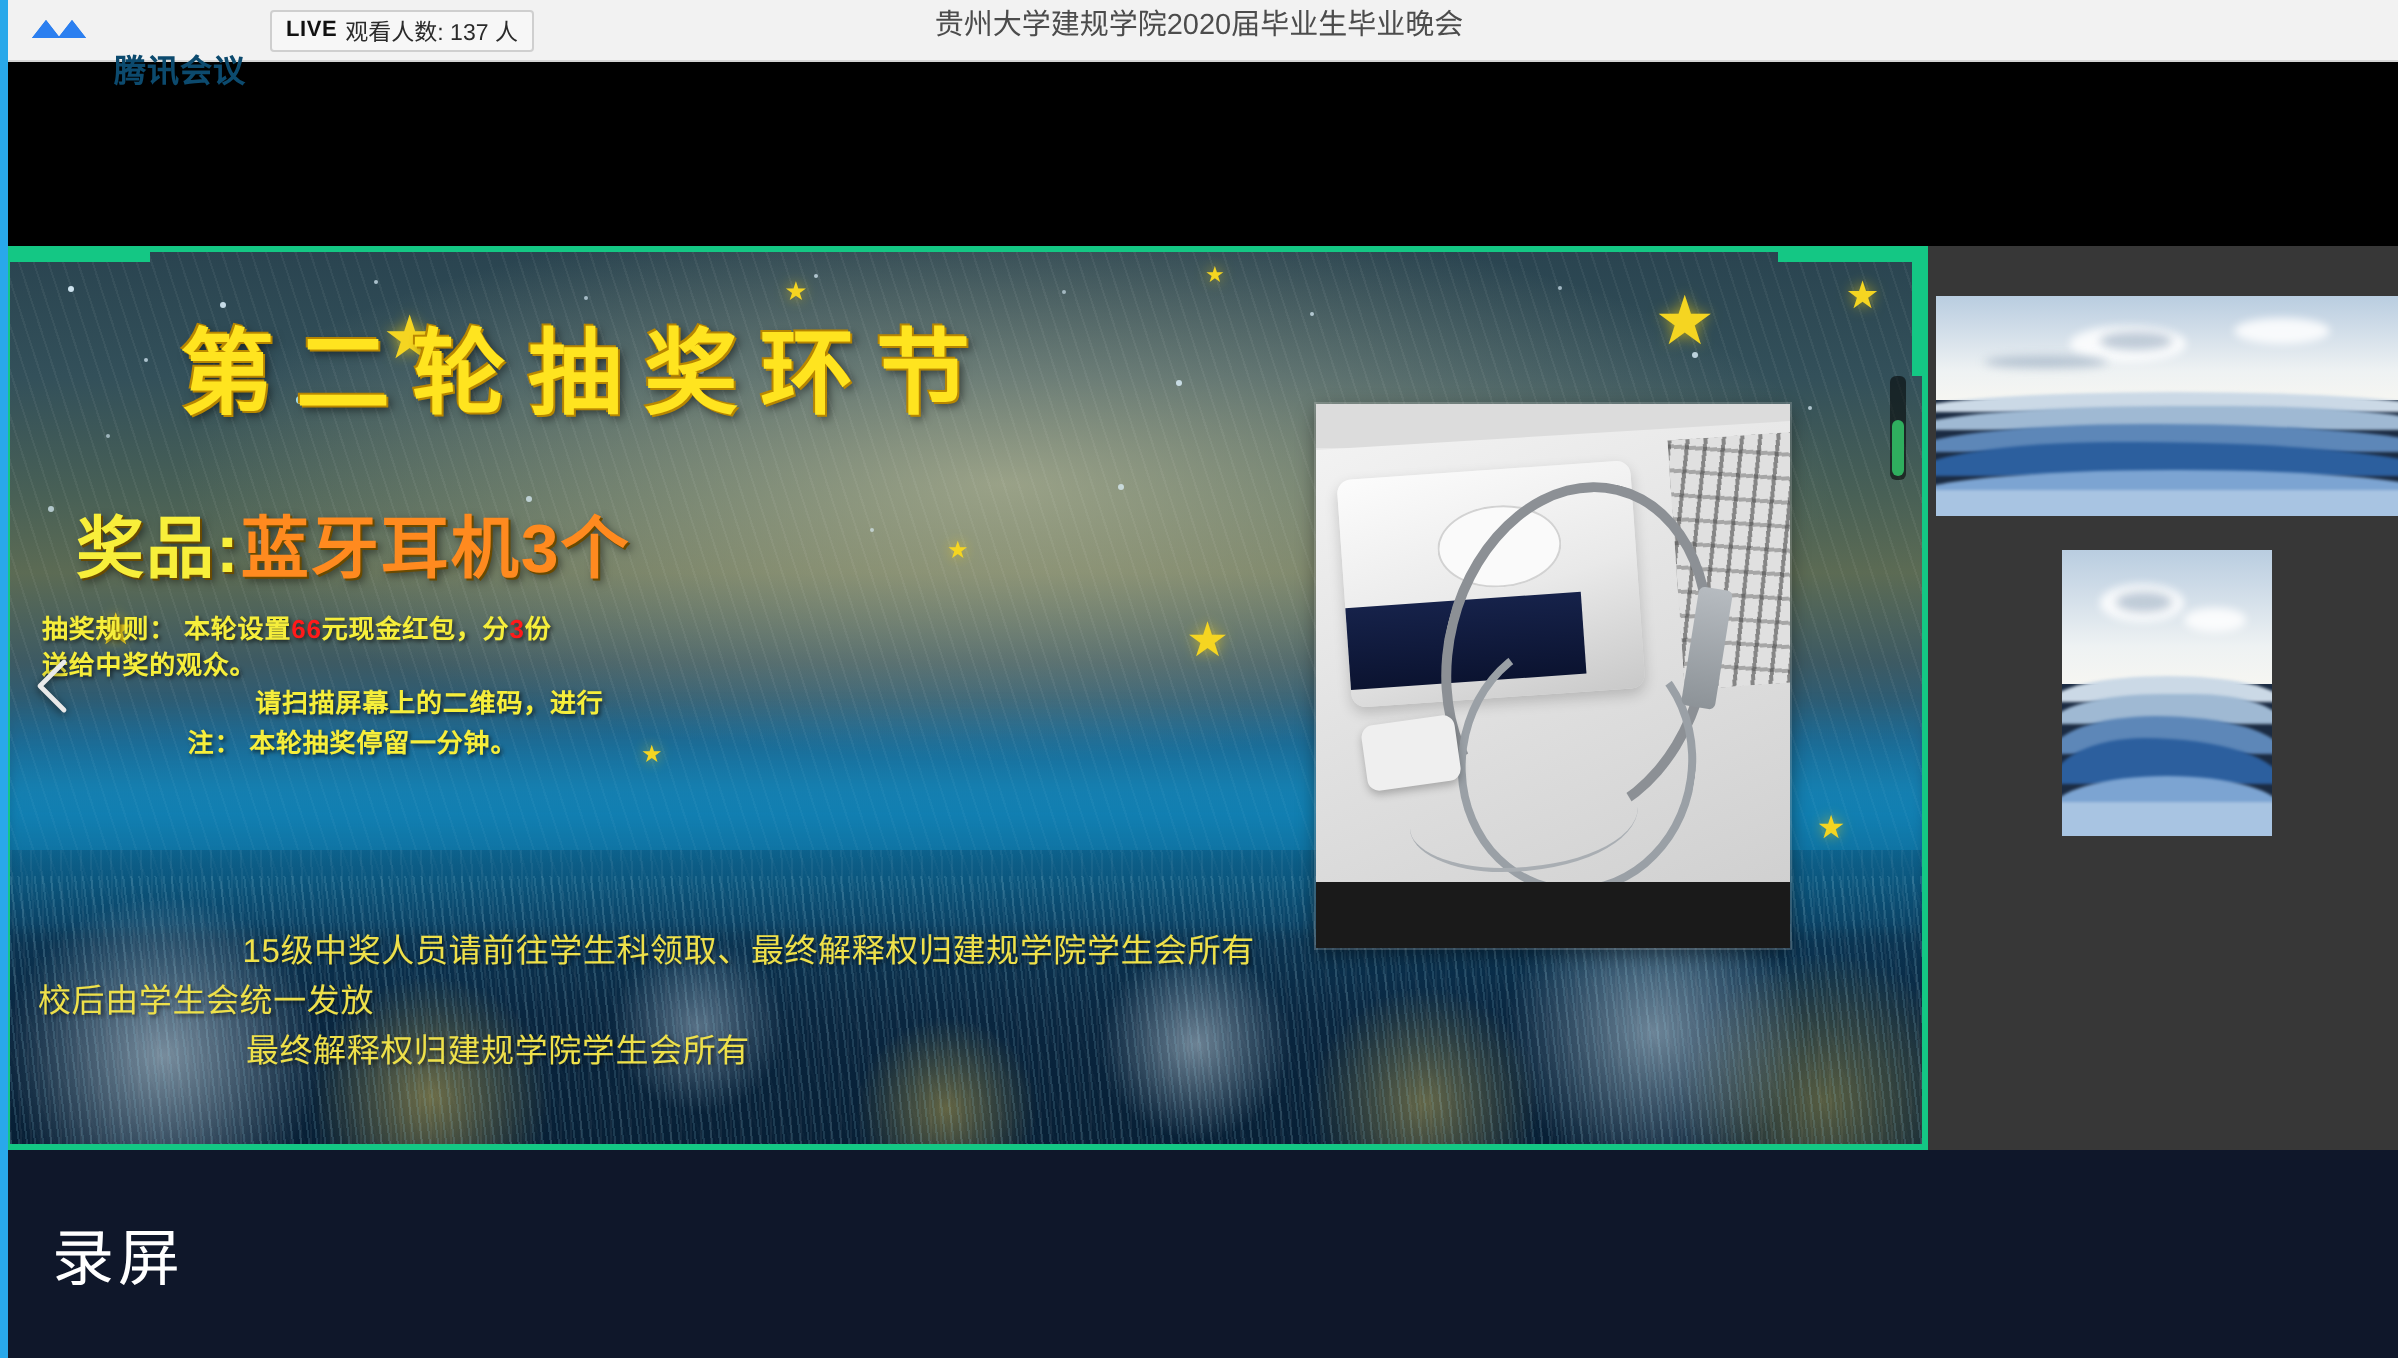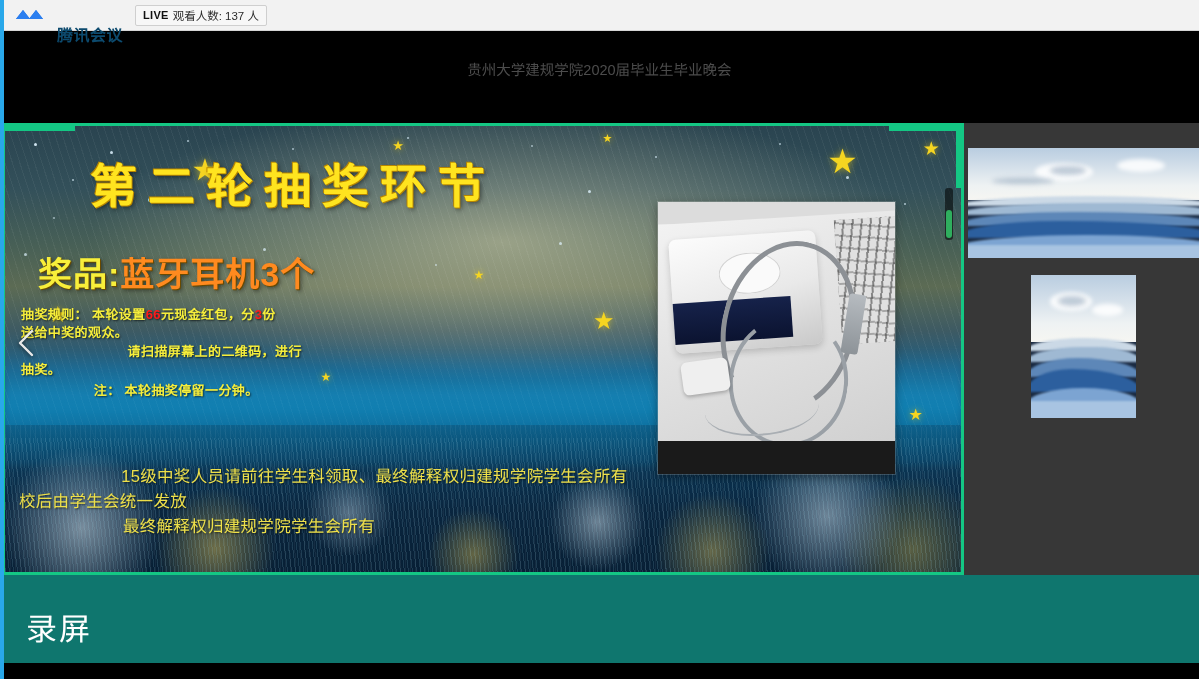--- a/index.html
+++ b/index.html
@@ -34,23 +34,22 @@
   }
   .live-badge{
     display:inline-flex; align-items:center; gap:4px;
     background:#f7f7f7; border:1px solid #cfcfcf;
     border-radius:2px; padding:1px 7px 2px 7px;
     font-size:11.5px; color:#2b2b2b; white-space:nowrap; margin-left:3px;
   }
   .live-word{ font-weight:bold; color:#111; font-size:11px; letter-spacing:.3px; }
   .tb-center{
     position:absolute; left:0; right:0; top:0; height:31px;
-    display:flex; align-items:flex-end; justify-content:center;
+    display:flex; align-items:flex-start; justify-content:center;
     pointer-events:none;
-    margin-top:48px;
   }
   .tb-title{
     font-size:14.5px; color:#4c4c4c; white-space:nowrap;
   }
 
   
   .stage{
     position:absolute; left:0; top:31px; width:1199px; height:648px;
     background:#000; overflow:hidden;
   }
@@ -274,22 +273,22 @@
 
   
   .nav-prev{
     position:absolute; left:8px; top:200px; width:26px; height:34px;
     cursor:pointer; z-index:8;
   }
   .nav-prev svg{ display:block; filter:drop-shadow(0 1px 2px rgba(0,0,0,.6)); }
 
   
   .bottom-area{
-    position:absolute; left:0; top:544px; width:1199px; height:88px;
-    background:#0f766e;
+    position:absolute; left:0; top:544px; width:1199px; height:104px;
+    background:#0f172a;
   }
   .rec-label{
     position:absolute; left:26px; top:29px;
     color:#fff; font-size:31px; letter-spacing:2px;
   }
 </style>
 </head>
 <body>
 
 <div id="app">
@@ -424,21 +423,20 @@
         <div class="slide-title">第二轮抽奖环节</div>
 
         <div class="prize-line">
           <span class="prize-label">奖品:</span><span class="prize-value">蓝牙耳机3个</span>
         </div>
 
         <div class="rules">
           <span>抽奖规则： 本轮设置</span><span class="hl">66</span><span>元现金红包，分</span><span class="hl">3</span><span>份</span>
           <span class="l3">送给中奖的观众。</span>
           <span class="l2">请扫描屏幕上的二维码，进行</span>
-          <span class="l3">抽奖。</span>
           <span class="l4">注： 本轮抽奖停留一分钟。</span>
         </div>
 
         <div class="footer-note">
           <span class="fn-1">15级中奖人员请前往学生科领取、最终解释权归建规学院学生会所有</span>
           <span class="fn-2">校后由学生会统一发放</span>
           <span class="fn-3">最终解释权归建规学院学生会所有</span>
         </div>
 
         <div class="slide-scroll">

